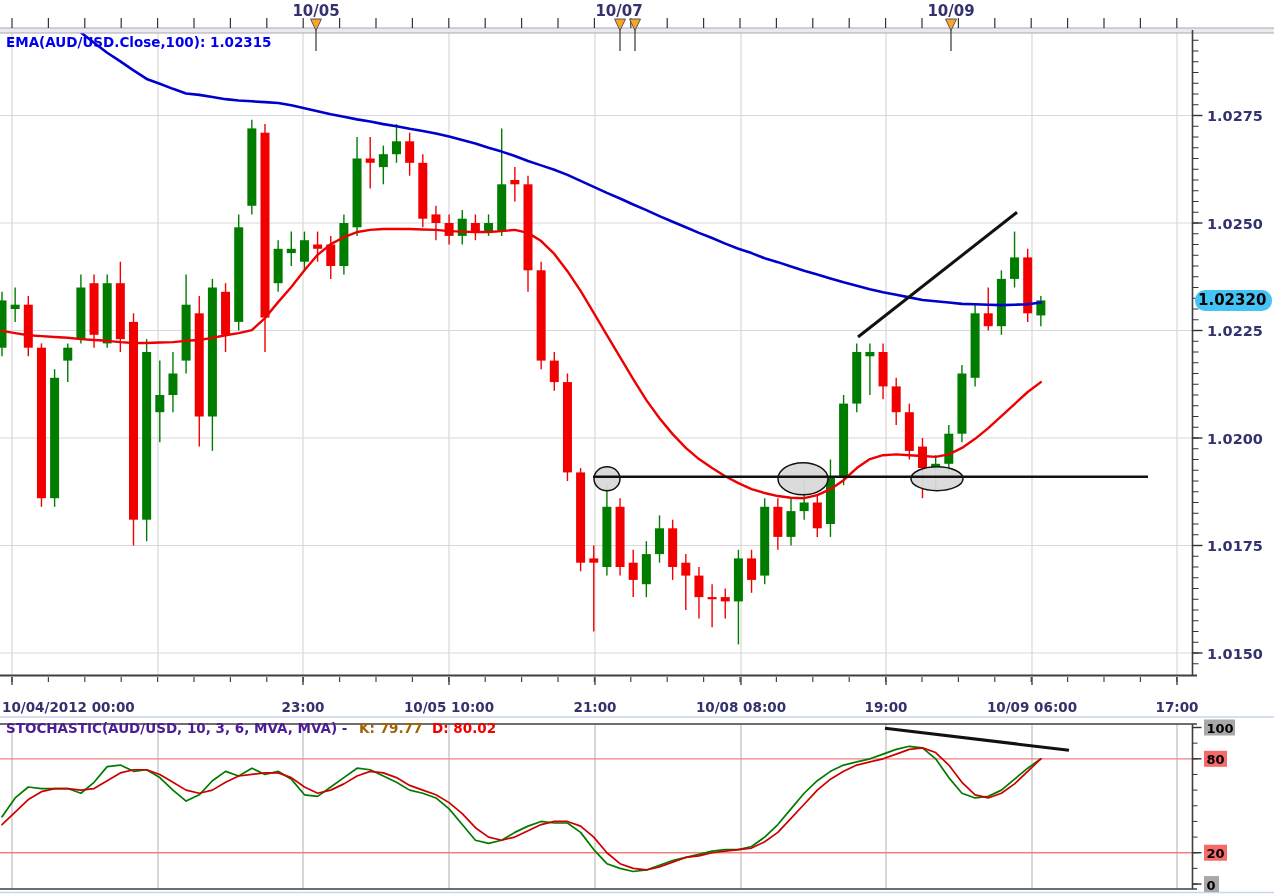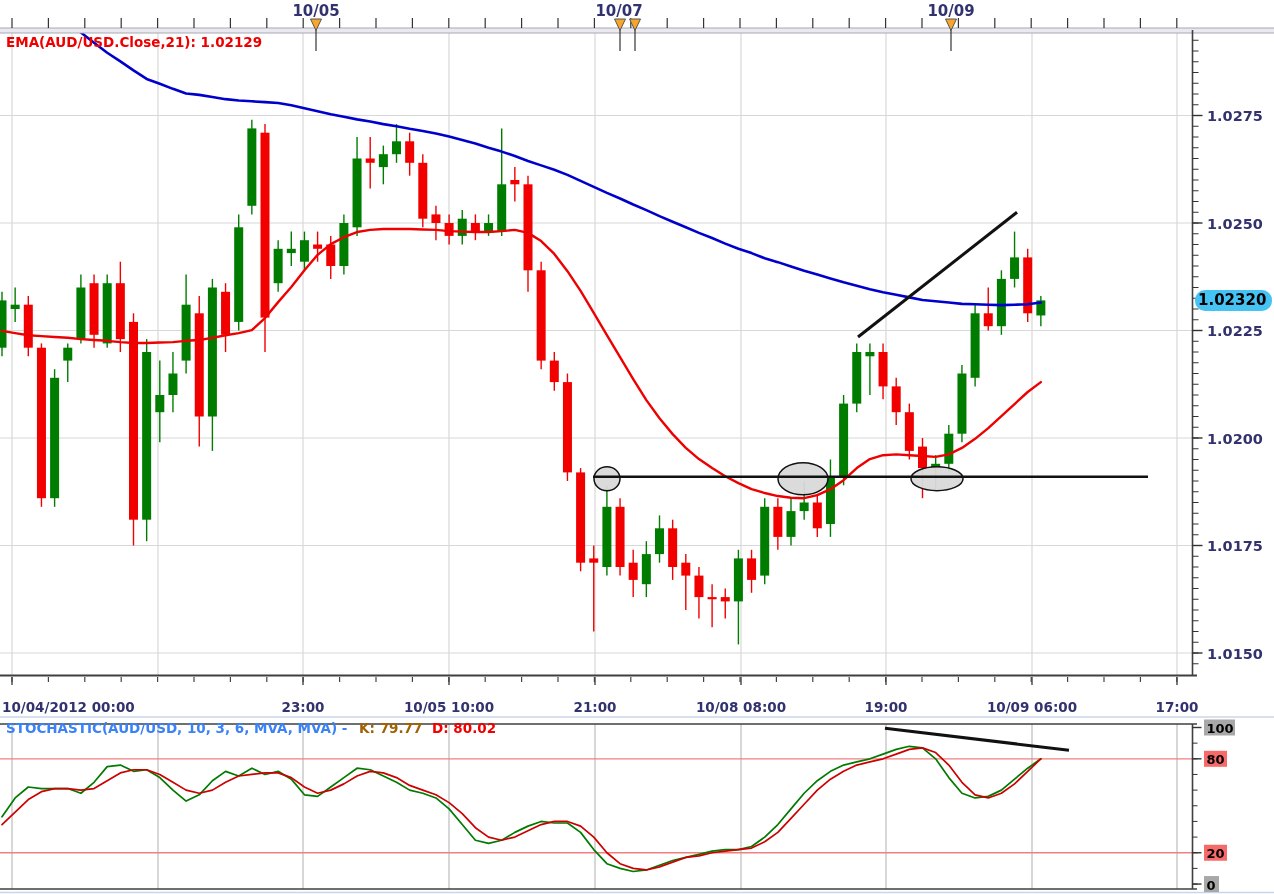--- a/index.html
+++ b/index.html
@@ -3,21 +3,21 @@
 <meta charset="utf-8">
 <style>
   html,body{margin:0;padding:0;background:#fff;}
   #app{position:relative;width:1274px;height:894px;overflow:hidden;
        font-family:"DejaVu Sans","Liberation Sans",sans-serif;background:#fff;}
   #chart{position:absolute;left:0;top:0;}
   .legend{position:absolute;left:6px;top:33px;font-size:13.5px;font-weight:bold;line-height:18px;white-space:nowrap;}
   .l100{color:#0000ee;}
   .l21{color:#ee0000;}
   .stoch-legend{position:absolute;left:6px;top:720px;font-size:13.5px;font-weight:bold;white-space:nowrap;}
-  .sg{color:#3b82f6;}
+  .sg{color:#4c1d95;}
   .sr{color:#f00000;margin-left:5px;}
   .sk{color:#a16207;margin-left:7px;}
   .price-tag{position:absolute;left:1195px;top:290px;width:77px;height:21px;background:#46c3f5;
              color:#000;font-size:15px;font-weight:bold;line-height:21px;padding-left:3px;box-sizing:border-box;}
 </style>
 </head>
 <body>
 
 <div id="app">
   <svg id="chart" width="1274" height="894" viewBox="0 0 1274 894">
@@ -431,21 +431,21 @@
         <line x1="1192.5" y1="852.74" x2="1201.5" y2="852.74" stroke="#333" stroke-width="1.4"></line>
         <rect x="1204" y="844.74" width="23" height="16" fill="#f66a6a"></rect>
         <text x="1206.5" y="858.24" font-size="13" fill="#000" text-anchor="start" font-weight="bold" font-family="&quot;DejaVu Sans&quot;,&quot;Liberation Sans&quot;,sans-serif">20</text>
         <line x1="1192.5" y1="884.05" x2="1201.5" y2="884.05" stroke="#333" stroke-width="1.4"></line>
         <rect x="1204" y="876.05" width="15" height="16" fill="#a8a8a8"></rect>
         <text x="1206.5" y="889.55" font-size="13" fill="#000" text-anchor="start" font-weight="bold" font-family="&quot;DejaVu Sans&quot;,&quot;Liberation Sans&quot;,sans-serif">0</text>
       </g>
     </svg>
 
   <div class="legend">
-    <div class="l21" style="color: rgb(238, 0, 0);">EMA(AUD/USD.Close,21): 1.02129</div>
+    <div class="l100" style="color: rgb(0, 0, 238);">EMA(AUD/USD.Close,100): 1.02315</div>
   </div>
 
   <div class="stoch-legend">
     <span class="sg">STOCHASTIC(AUD/USD, 10, 3, 6, MVA, MVA) -</span>
     <span class="sk">K: 79.77</span>
     <span class="sr">D: 80.02</span>
   </div>
 
   <div class="price-tag" style="background: rgb(70, 195, 245); border-radius: 10px;">1.02320</div>
 </div>

